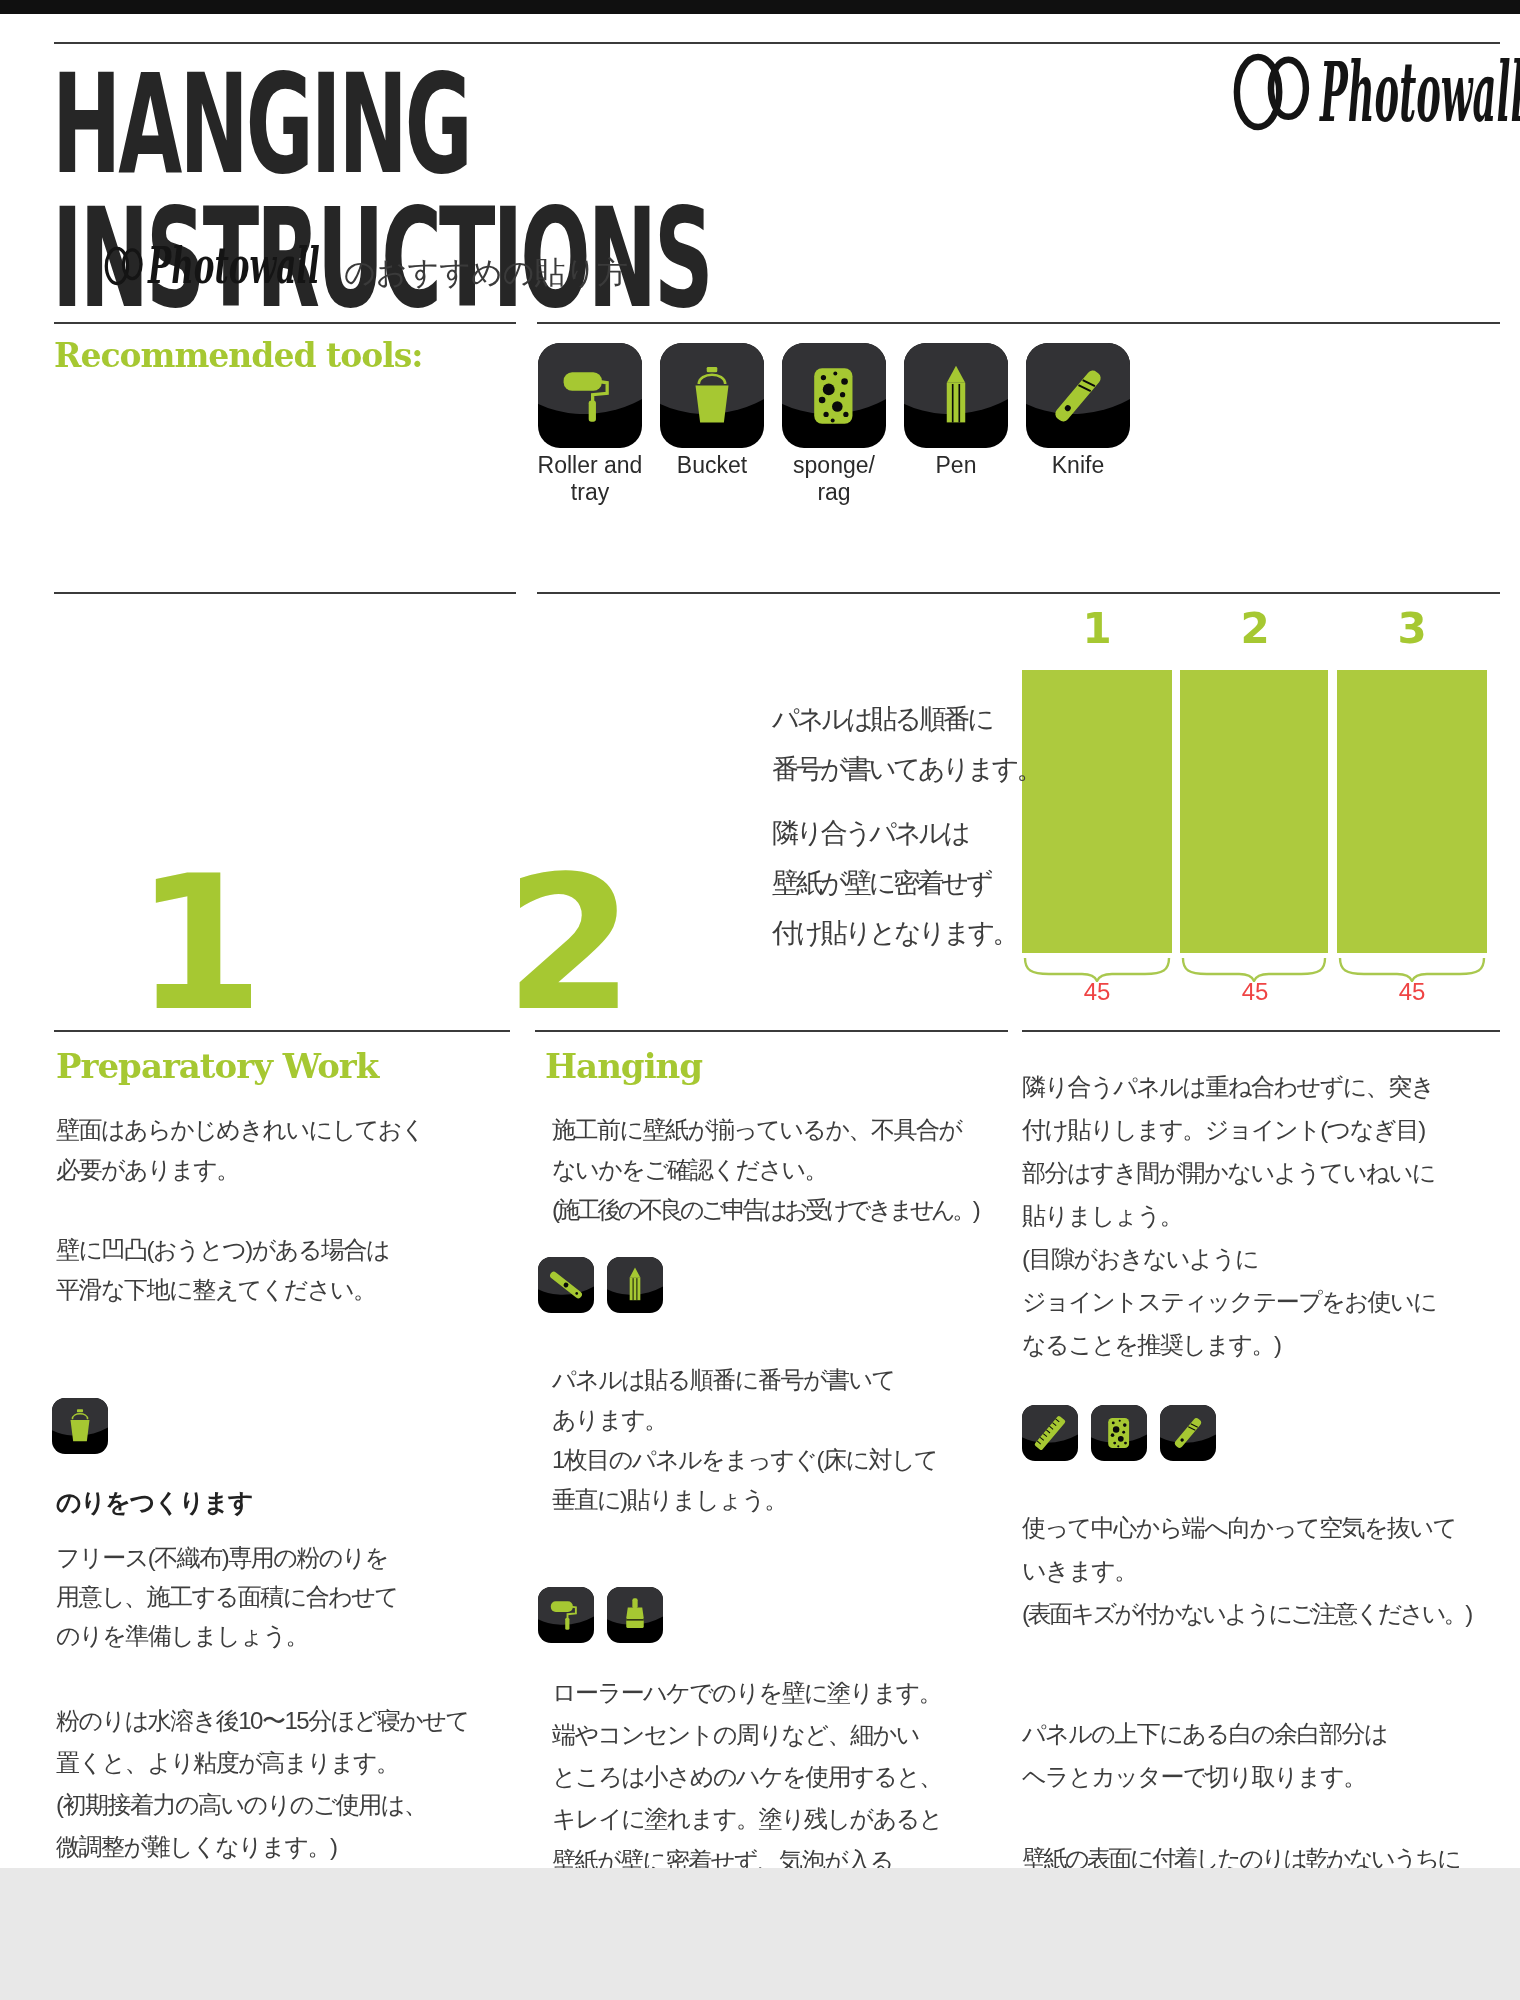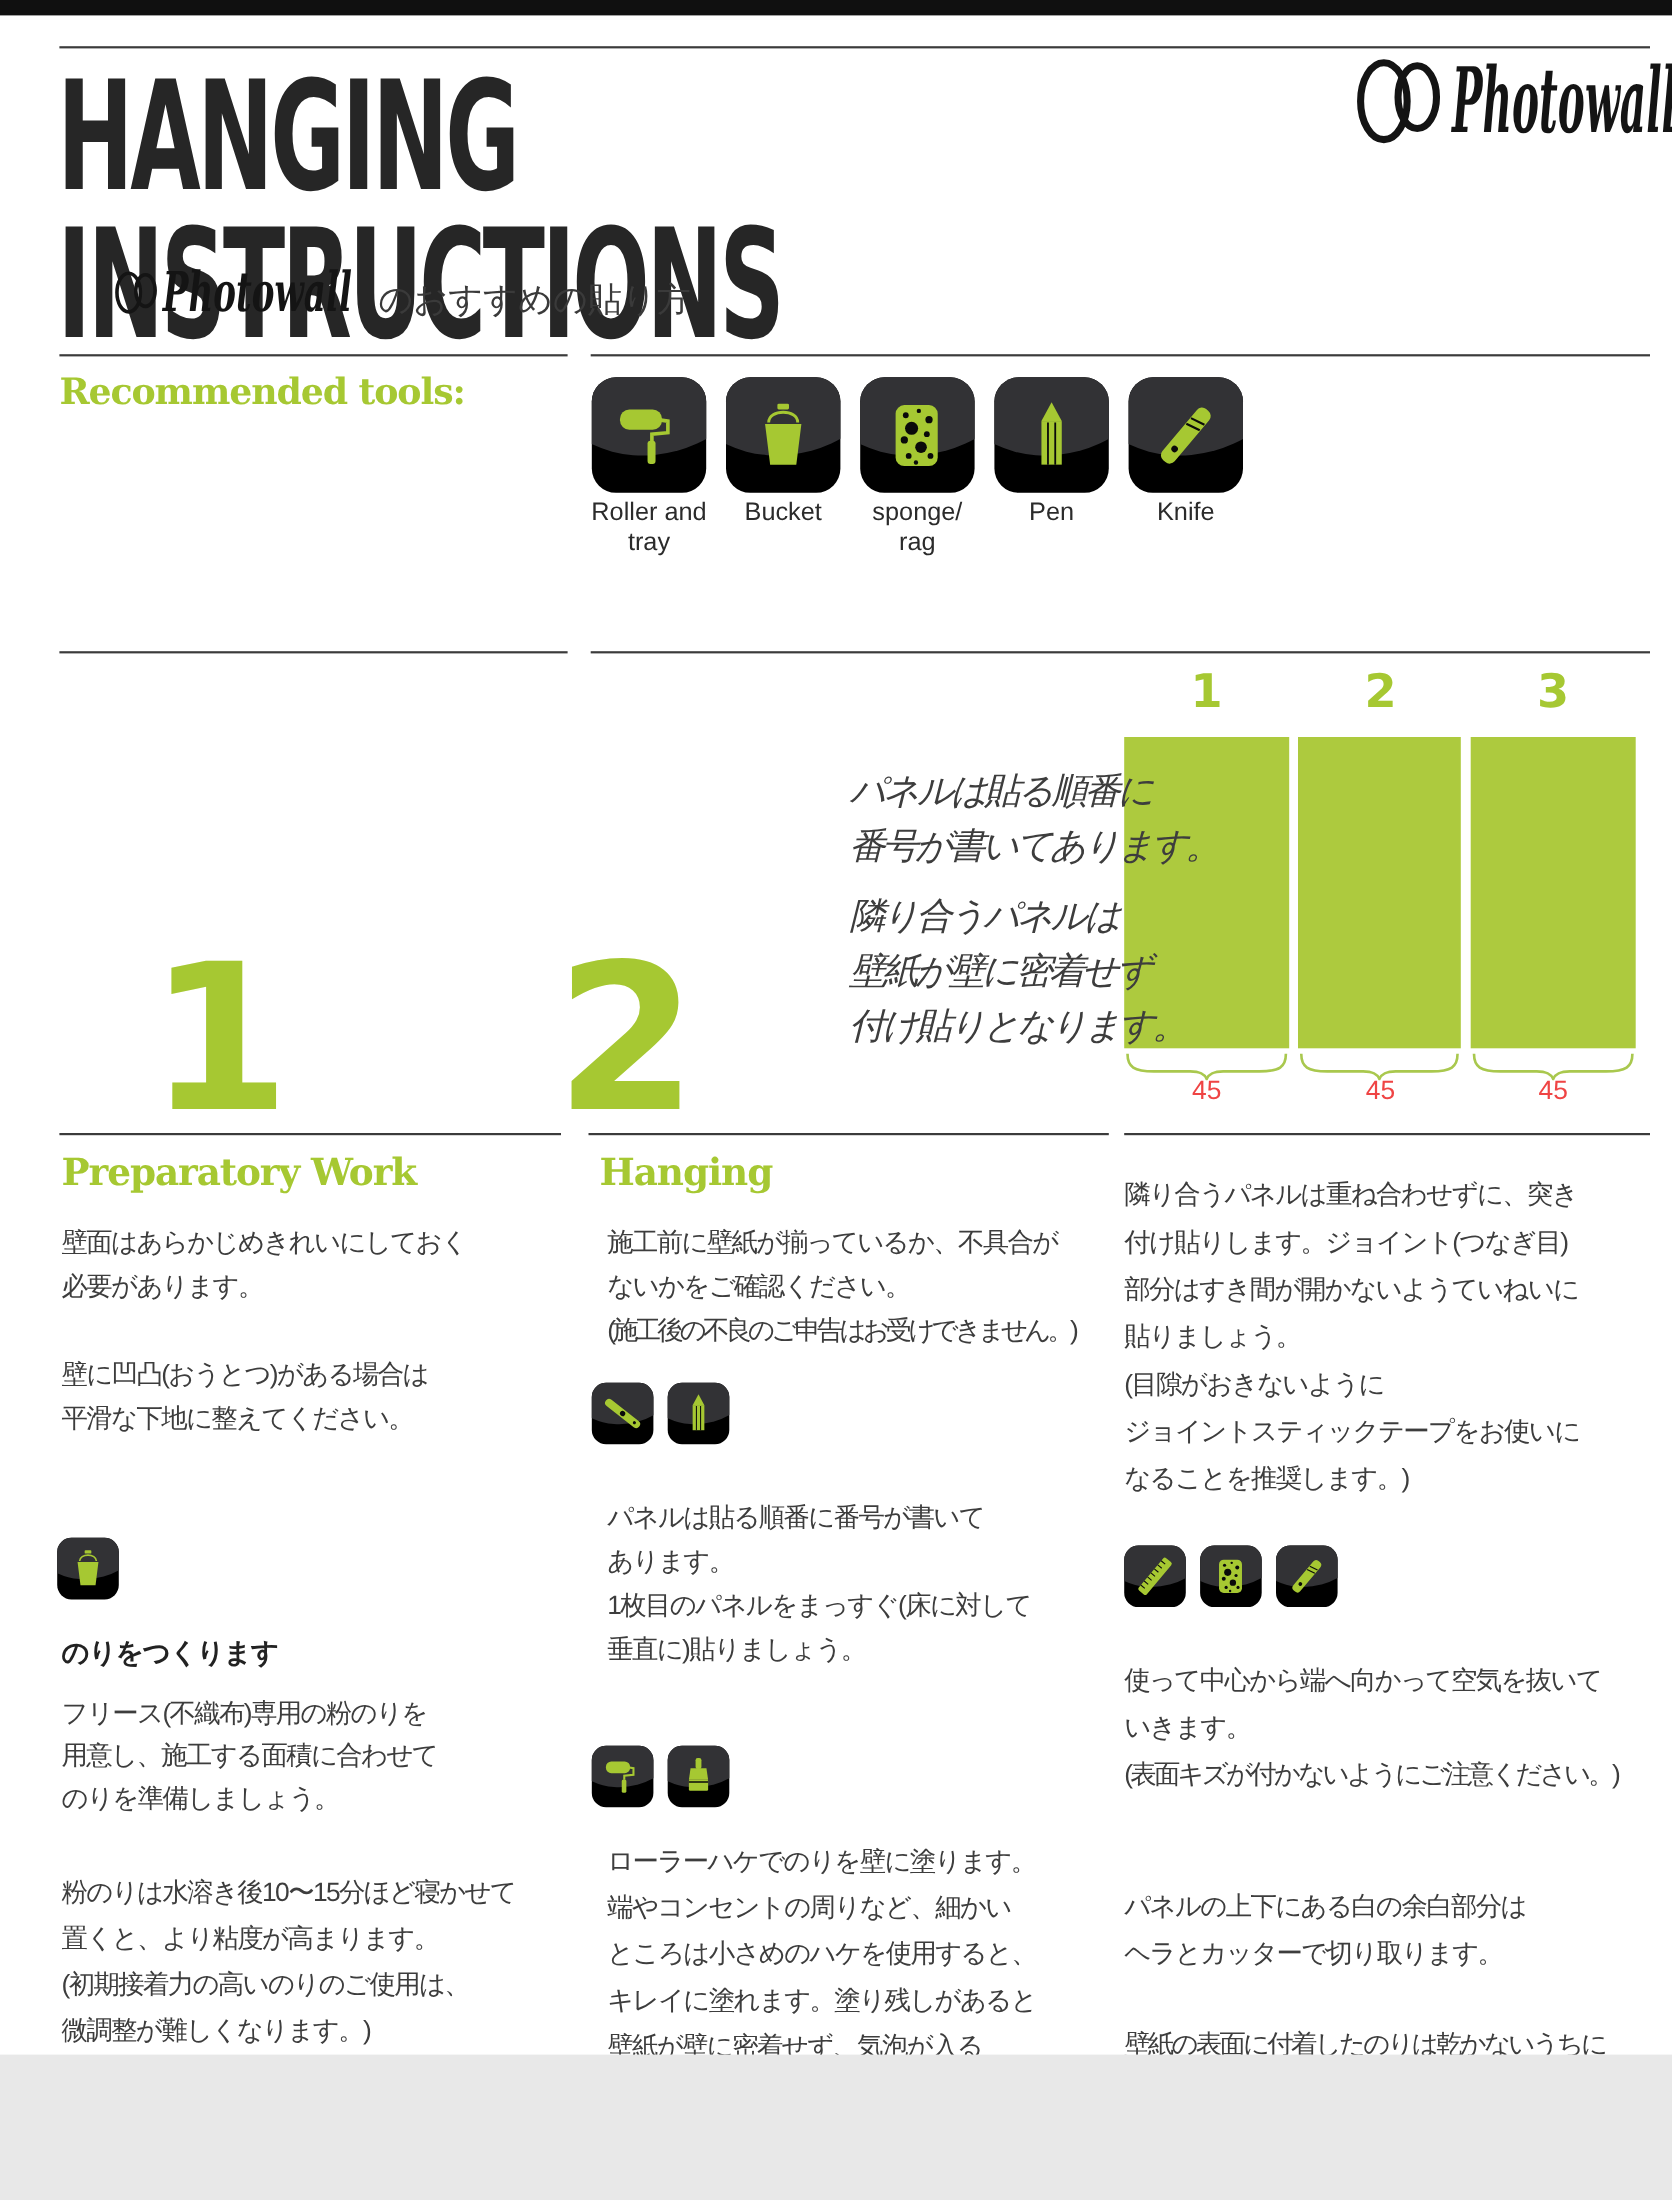--- a/index.html
+++ b/index.html
@@ -7,21 +7,21 @@
         font-family:"Liberation Sans",sans-serif;color:#3d3d3d;}
   .bar{position:absolute;left:0;width:1520px;height:14px;background:#101010;}
   .hr{position:absolute;height:2px;background:#3b3b3b;}
   .title{position:absolute;left:52px;top:58px;color:#262626;font-family:"DejaVu Sans",sans-serif;
          font-weight:800;font-size:138px;line-height:134px;letter-spacing:-5px;
          transform:scaleX(0.60);transform-origin:left top;white-space:nowrap;}
   .green-head{position:absolute;color:#a6c832;font-family:"DejaVu Serif",serif;font-weight:700;
               letter-spacing:-1px;white-space:nowrap;}
   .jp{position:absolute;color:#3d3d3d;font-size:24px;line-height:40px;letter-spacing:-1.5px;}
   .jp div{white-space:nowrap;}
-  .note{font-size:33px;line-height:50px;letter-spacing:-3px;font-style:italic;}
+  .note{font-size:27px;line-height:50px;letter-spacing:-3px;}
   .lh43 div{line-height:43px;}
   .lh42 div{line-height:42px;}
   .lh39 div{line-height:39px;}
   .xtight{letter-spacing:-3.5px;}
   .tight{letter-spacing:-2.5px;}
   .bignum{position:absolute;color:#a6c832;font-family:"DejaVu Sans",sans-serif;
           font-weight:800;font-size:185px;line-height:185px;}
   .panel{position:absolute;top:670px;height:283px;background:#adca3e;}
   .pnum{position:absolute;top:604px;width:150px;text-align:center;color:#a6c832;
         font-weight:800;font-size:42px;font-family:"DejaVu Sans",sans-serif;}

